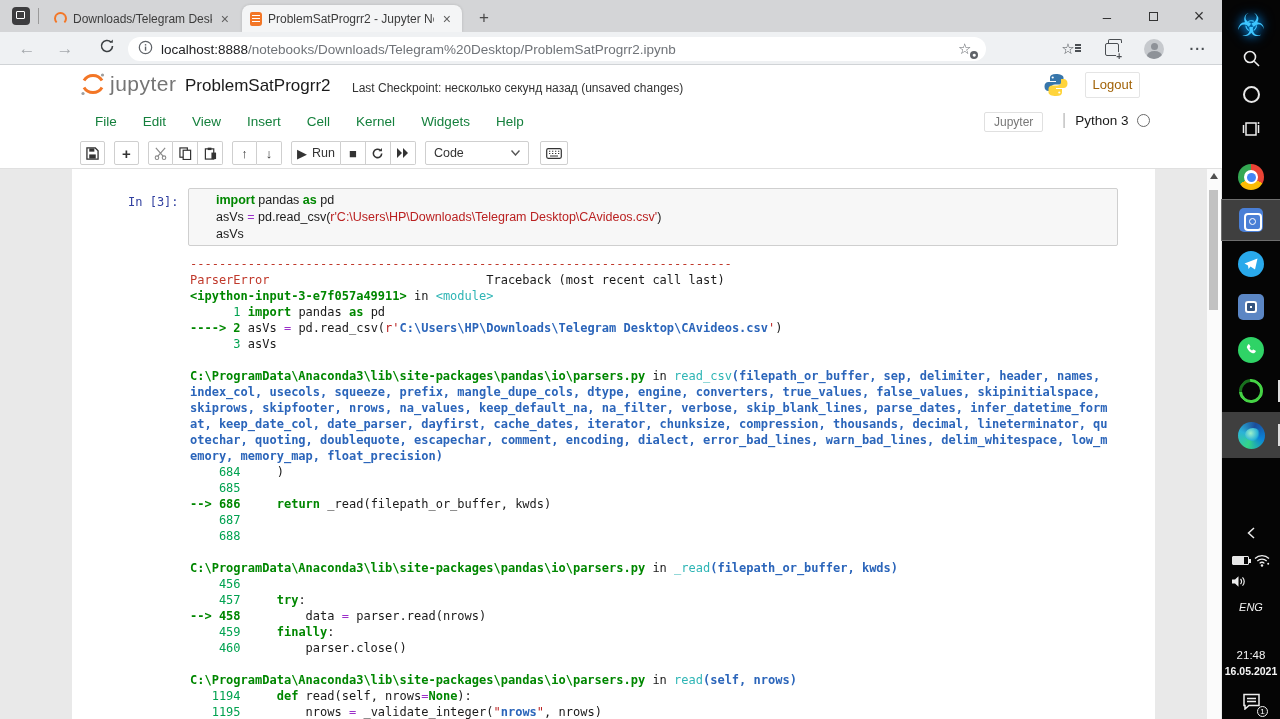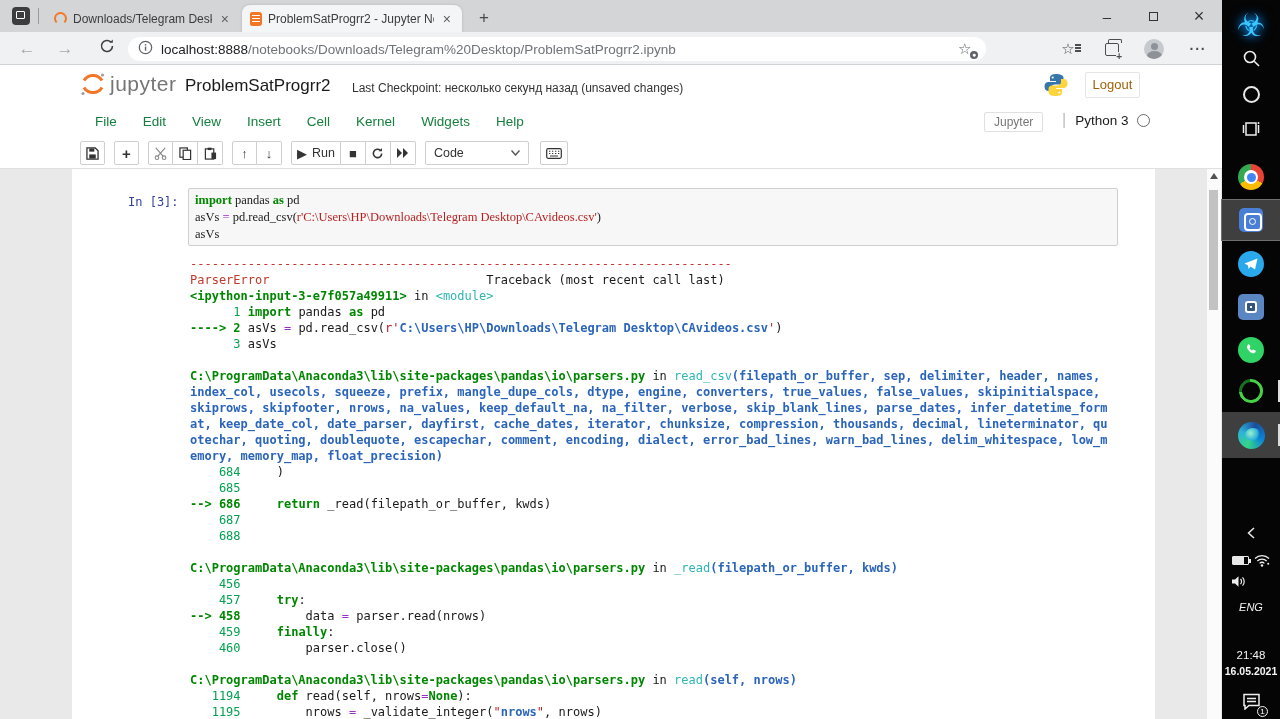--- a/index.html
+++ b/index.html
@@ -77,21 +77,21 @@
   .tbtn .glyph { font-size:13px; line-height:1; }
   .run-label { margin-left:5px; font-size:12.5px; }
   .celltype { height:24px; width:104px; background:#fff; border:1px solid #cfcfcf; border-radius:2px; font-size:12.5px; color:#333; display:flex; align-items:center; padding:0 8px; margin-right:11px; justify-content:space-between; }
   .kbd-btn { border-left-width:1px !important; border-radius:2px; }
 
   
   .content { position:absolute; left:0; top:169px; width:1222px; height:550px; background:#e9e9e9; }
   .nbcontainer { position:absolute; left:72px; top:0; width:1083px; height:550px; background:#fff; }
   .prompt { position:absolute; left:56px; top:26px; font-family:"DejaVu Sans Mono", monospace; font-size:12px; color:#303f9f; }
   .inputbox { position:absolute; left:116px; top:19px; width:930px; height:58px; background:#f7f7f7; border:1px solid #cfcfcf; border-radius:2px; padding:3px 6px; }
-  .code { font-family:Liberation Serif, serif; font-size:12.5px; line-height:17px; white-space:pre; color:#000; }
+  .code { font-family:Liberation Sans, sans-serif; font-size:12.5px; line-height:17px; white-space:pre; color:#000;margin-left:21px; }
   .output { position:absolute; left:118px; top:87px; width:960px; font-family:"DejaVu Sans Mono", monospace; font-size:12px; line-height:16px; white-space:pre; }
   .tl { white-space:pre; }
   .seg-t { color:#1a1a1a; }
   .seg-k { color:#008700; font-weight:bold; }
   .seg-g { color:#00a250; }
   .seg-gb { color:#008700; font-weight:bold; }
   .seg-c { color:#2eb5b5; }
   .seg-b { color:#2b65ba; font-weight:bold; }
   .seg-r { color:#c0392b; font-weight:normal; }
   .seg-hr { color:#c0392b; }

